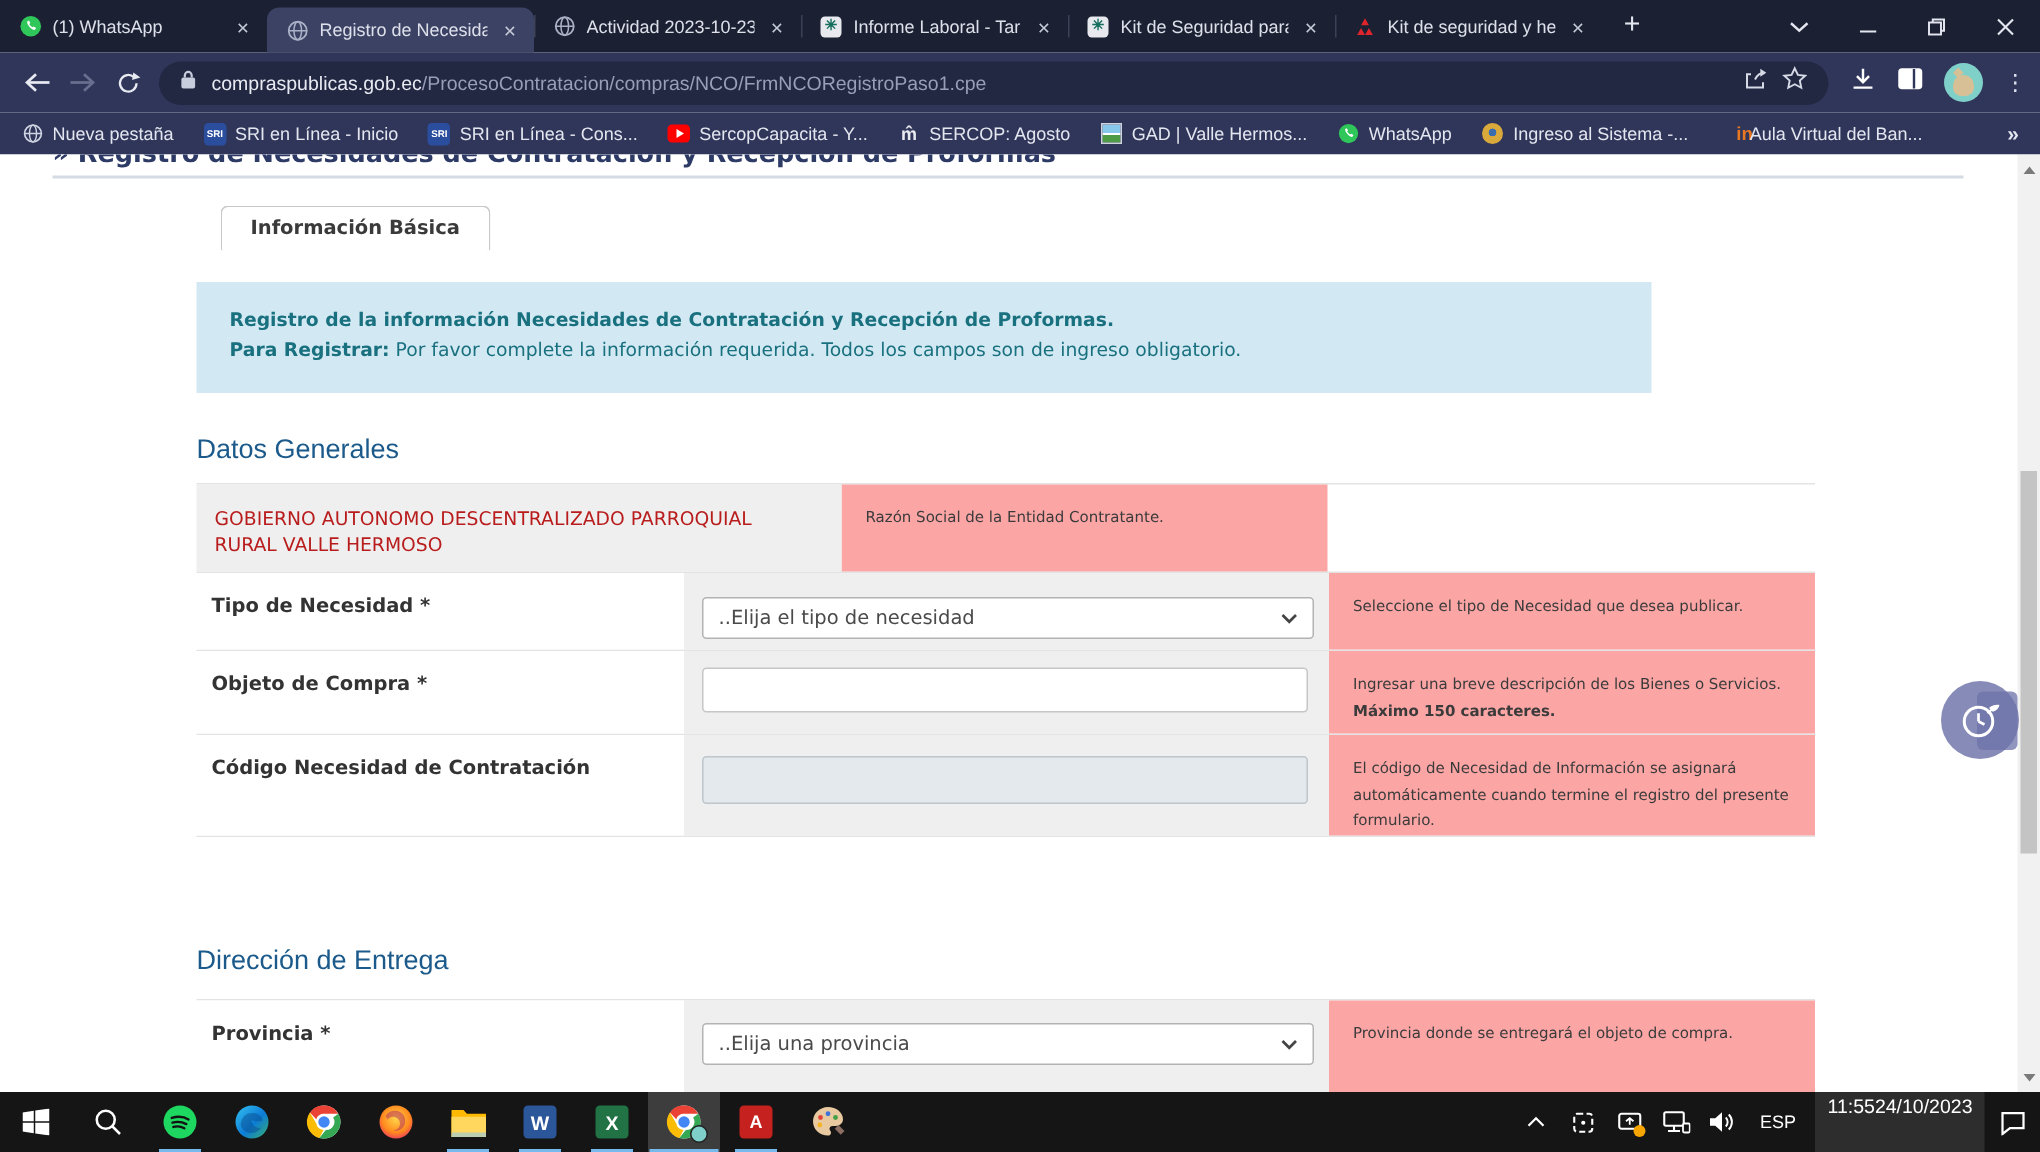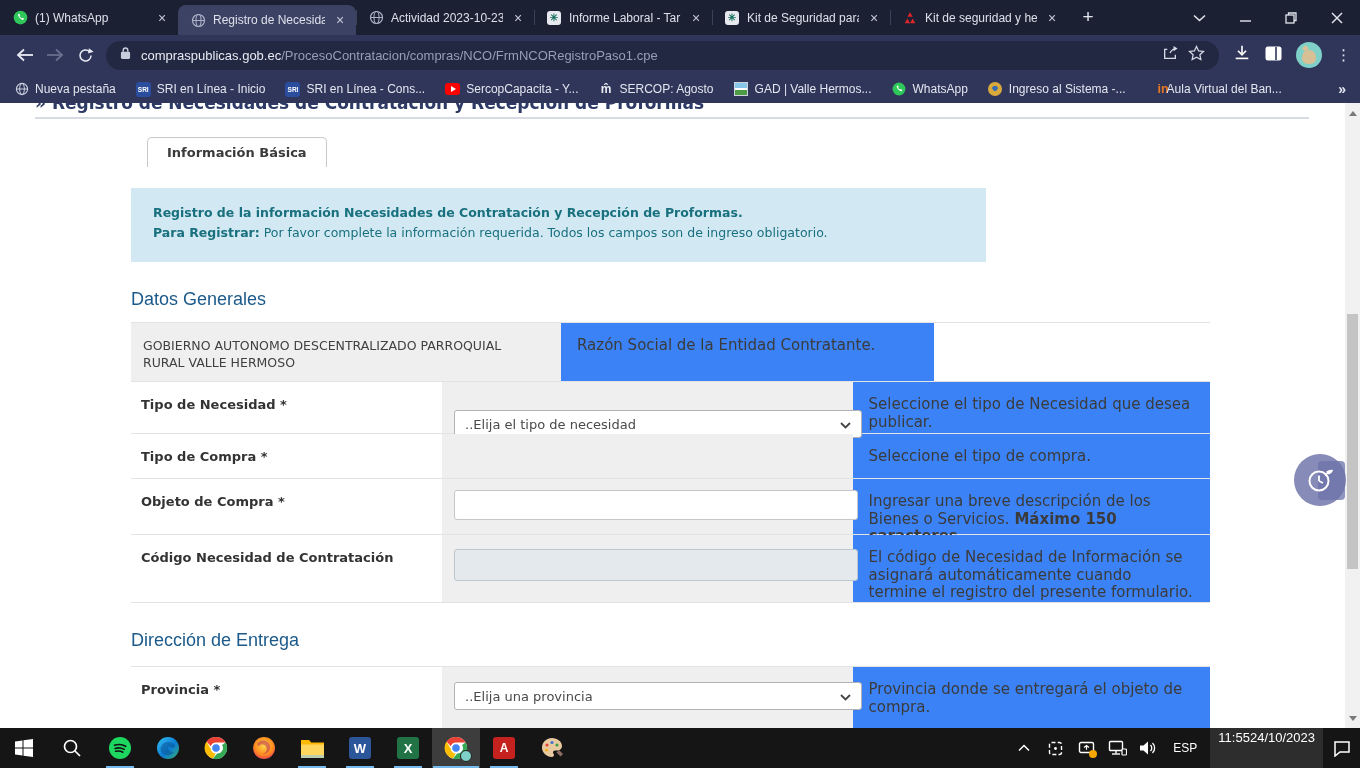--- a/index.html
+++ b/index.html
@@ -60,34 +60,34 @@
 
   
   .page { position:absolute; top:103px; left:0; width:1345px; height:625px;
     background:#fff; overflow:hidden; font-family:"DejaVu Sans", sans-serif; }
   .main-title { position:absolute; top:-10px; left:35px; font-size:17px; font-weight:bold;
     color:#2d3a66; white-space:nowrap; }
   .title-rule { position:absolute; top:14px; left:35px; width:1274px; height:2px; background:#d6dbe3; }
   .ptab { position:absolute; top:34px; left:100px; height:30px; padding:0 19px;
     background:#fff; border:1px solid #c8c8c8; border-bottom:none; border-radius:5px 5px 0 0;
     font-size:13px; font-weight:bold; color:#3a3a3a; line-height:29px;margin-left:47px; }
-  .infobox { position:absolute; top:85px; left:131px; width:855px; height:74px;
+  .infobox { position:absolute; top:85px; left:131px; width:970px; height:74px;
     background:#d2e9f3; color:#19707e; font-size:12.5px; padding:17px 0 0 22px; line-height:16px; }
   .infobox .b { font-weight:bold; }
   .sec-head { position:absolute; left:131px; font-size:18px; color:#1b5a8a;
     font-family:"Liberation Sans", sans-serif; }
   .tbl { position:absolute; left:131px; width:1079px; border-top:1px solid #e3e3e3; }
   .row { display:flex; border-bottom:1px solid #e3e3e3; }
   .c1 { width:325px; background:#fff; padding:15px 10px 0 10px;
     font-size:13px; font-weight:bold; color:#333; }
   .c2 { width:430px; background:#efefef; position:relative; }
-  .c3 { width:373px; background:#3b82f6; padding:14px 16px 0 16px;
-    font-size:15px; color:#3b3b3b; line-height:17.5px; }
+  .c3 { width:324px; background:#fca5a5; padding:14px 16px 0 16px;
+    font-size:10px; color:#3b3b3b; line-height:17.5px; }
   .c3 .hb { font-weight:bold; }
-  .val { padding:14px 20px 0 12px; font-size:12.5px; color:#404040; line-height:17px; }
+  .val { padding:14px 20px 0 12px; font-size:12.5px; color:#b91c1c; line-height:17px; }
   .sel { position:absolute; left:12px; width:408px; height:28px; background:#fff;
     border:1px solid #b3b3b3; border-radius:3px; display:flex; align-items:center;
     justify-content:space-between; padding:0 10px; font-size:13px; color:#4a4a4a; }
   .inp { position:absolute; left:12px; width:404px; border:1px solid #c6c6c6;
     border-radius:3px; background:#fff; font-size:13px; padding:0 8px; }
   .inp:disabled { background:#e3e9ed; border-color:#bcc6cc; }
   .r1 { height:59px; } .r2 { height:52px; } .r3 { height:45px; }
   .r4 { height:56px; } .r5 { height:68px; } .r6 { height:165px; }
 
   
@@ -355,33 +355,28 @@
   <div class="tbl" style="top:219px;">
     <div class="row r1">
       <div class="c2">
           <div class="val">GOBIERNO AUTONOMO DESCENTRALIZADO PARROQUIAL RURAL VALLE HERMOSO</div>
         </div>
       <div class="c3">Razón Social de la Entidad Contratante.</div>
     </div>
     <div class="row r2">
       <div class="c1">Tipo de Necesidad *</div>
       <div class="c2">
-        <div class="sel" style="top:28px;">
+        <div class="sel" style="top:16px;">
           <span>..Elija el tipo de necesidad</span>
           <span><svg width="11" height="7" viewBox="0 0 11 7">
                 <polyline points="1,1 5.5,5.5 10,1" fill="none" stroke="#444" stroke-width="1.8"></polyline>
               </svg></span>
         </div>
       </div>
       <div class="c3">Seleccione el tipo de Necesidad que desea publicar.</div>
-    </div>
-    <div class="row r3">
-      <div class="c1">Tipo de Compra *</div>
-      <div class="c2"></div>
-      <div class="c3">Seleccione el tipo de compra.</div>
     </div>
     <div class="row r4">
       <div class="c1">Objeto de Compra *</div>
       <div class="c2">
           <input class="inp" style="top: 11px; height: 30px;">
         </div>
       <div class="c3">
         <span>Ingresar una breve descripción de los Bienes o Servicios.</span>
         <span class="hb">Máximo 150 caracteres.</span>
       </div>

